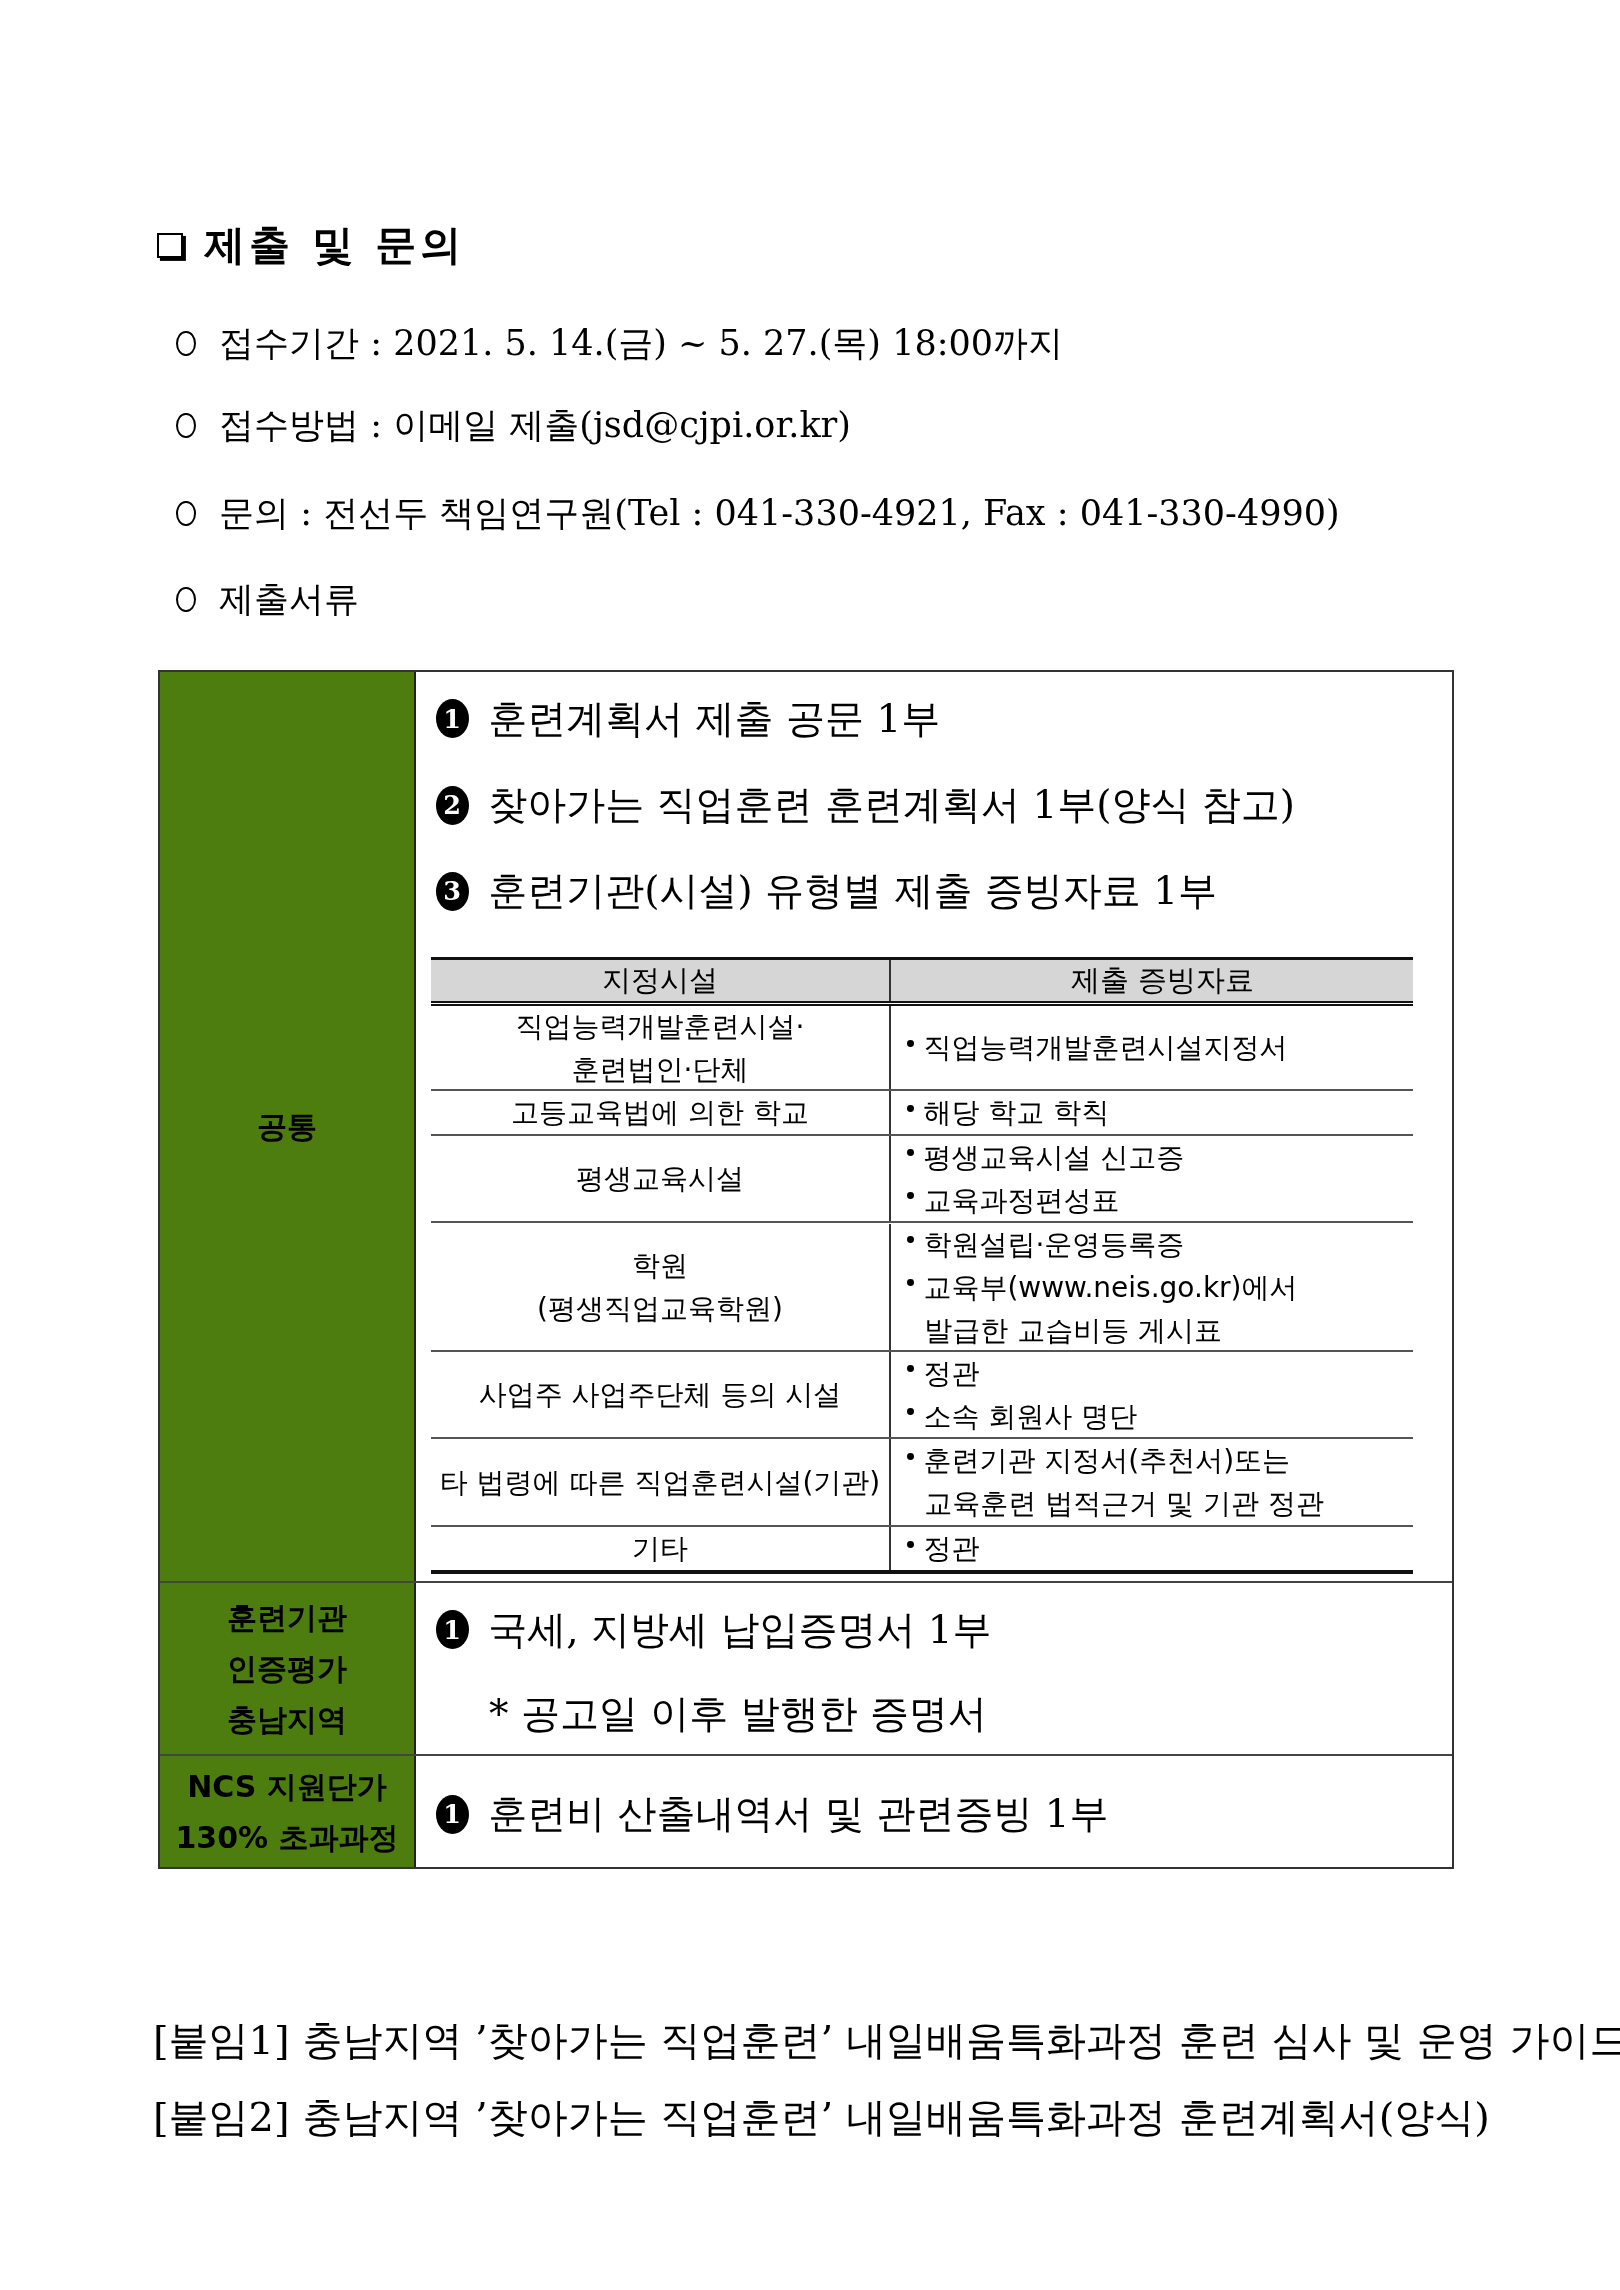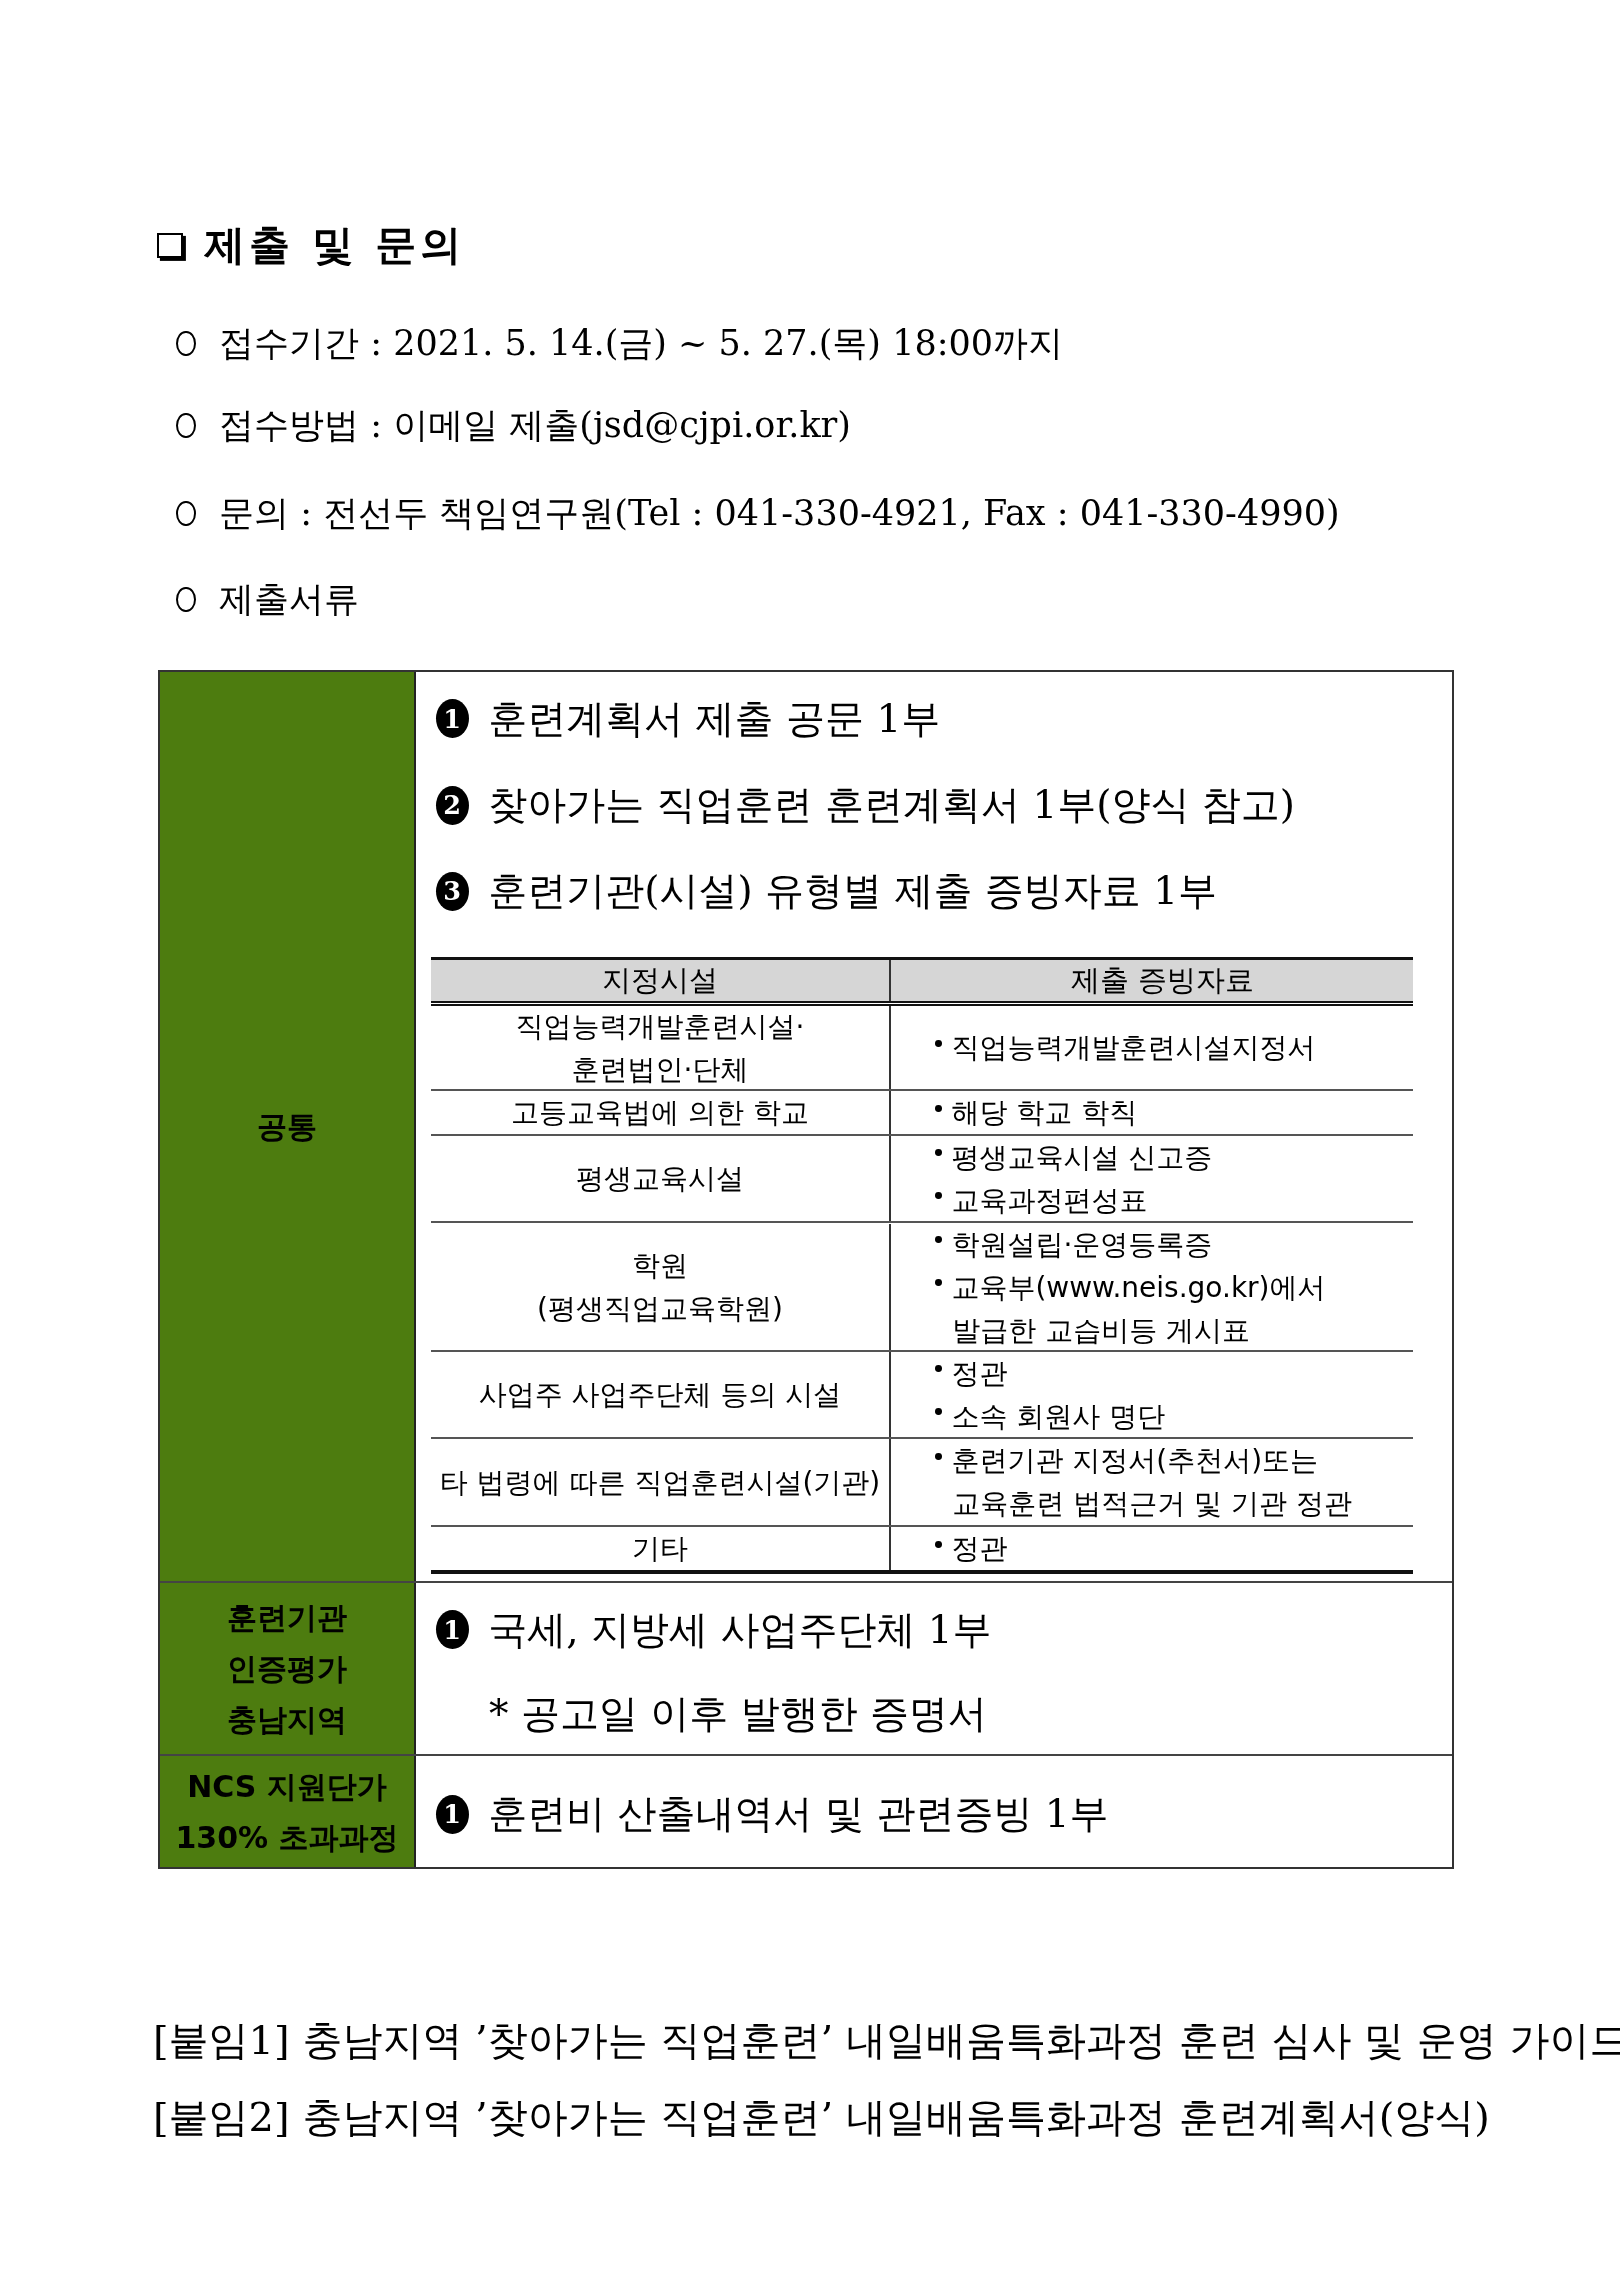--- a/index.html
+++ b/index.html
@@ -20,21 +20,21 @@
   .right-cell { position: absolute; left: 256px; right: 0; top: 0; bottom: 0; }
 
   .num-item { position: absolute; left: 19.6px; font-size: 39px; display: flex; align-items: center; white-space: nowrap; }
   .num-badge { display: inline-flex; width: 33px; height: 39px; border-radius: 50%; background: #000; color: #fff; font-size: 25.5px; font-weight: bold; align-items: center; justify-content: center; margin-right: 19.6px; }
   .note { position: absolute; left: 73px; font-size: 39px; white-space: nowrap; }
 
   .inner-table { position: absolute; left: 271px; top: 285px; width: 982px; height: 614px; }
   .inner-head { position: absolute; left: 0; top: 0; width: 100%; height: 44px; background: #d6d6d6; border-top: 3.9px solid #111; box-sizing: border-box; display: flex; gap: 21px; }
   .inner-head .hc { display: flex; align-items: center; justify-content: center; font-size: 29px; }
   .inner-head-dbl { position: absolute; left: 0; top: 44px; width: 100%; height: 4.9px; border-top: 2px solid #111; border-bottom: 2px solid #111; box-sizing: border-box; }
-  .irow { position: absolute; left: 0; width: 100%; border-bottom: 2px solid #555; box-sizing: border-box; display: flex; gap: 28px; }
+  .irow { position: absolute; left: 0; width: 100%; border-bottom: 2px solid #555; box-sizing: border-box; display: flex; }
   .irow.final { border-bottom: 4.9px solid #111; }
   .c1 { width: 460px; border-right: 2px solid #333; display: flex; flex-direction: column; align-items: center; justify-content: center; font-size: 28px; line-height: 43px; text-align: center; box-sizing: border-box; }
   .c2 { flex: 1; display: flex; flex-direction: column; justify-content: center; padding-left: 15.7px; font-size: 28px; line-height: 43px; }
   .c2 .ln { white-space: nowrap; }
   .dot { display: inline-block; width: 6.9px; height: 6.9px; background: #000; border-radius: 50%; margin-right: 9.8px; vertical-align: middle; position: relative; top: -5.9px; }
   .indent { padding-left: 17.6px; }
 
   .attach { position: absolute; left: 153px; font-size: 40px; white-space: nowrap; }
 </style>
 </head>
@@ -164,21 +164,21 @@
 
   <div class="row" style="top:911px; height:173px;">
     <div class="left-cell sans">
       <span>훈련기관</span>
       <span>인증평가</span>
       <span>충남지역</span>
     </div>
     <div class="right-cell">
       <div class="num-item serif" style="top:19.6px;">
         <span class="num-badge serif">1</span>
-        <span>국세, 지방세 사업주단체 1부</span>
+        <span>국세, 지방세 납입증명서 1부</span>
       </div>
       <div class="note serif" style="top:104px;">* 공고일 이후 발행한 증명서</div>
     </div>
   </div>
 
   <div class="row last" style="top:1084px; height:111px;">
     <div class="left-cell sans">
       <span>NCS 지원단가</span>
       <span>130% 초과과정</span>
     </div>

